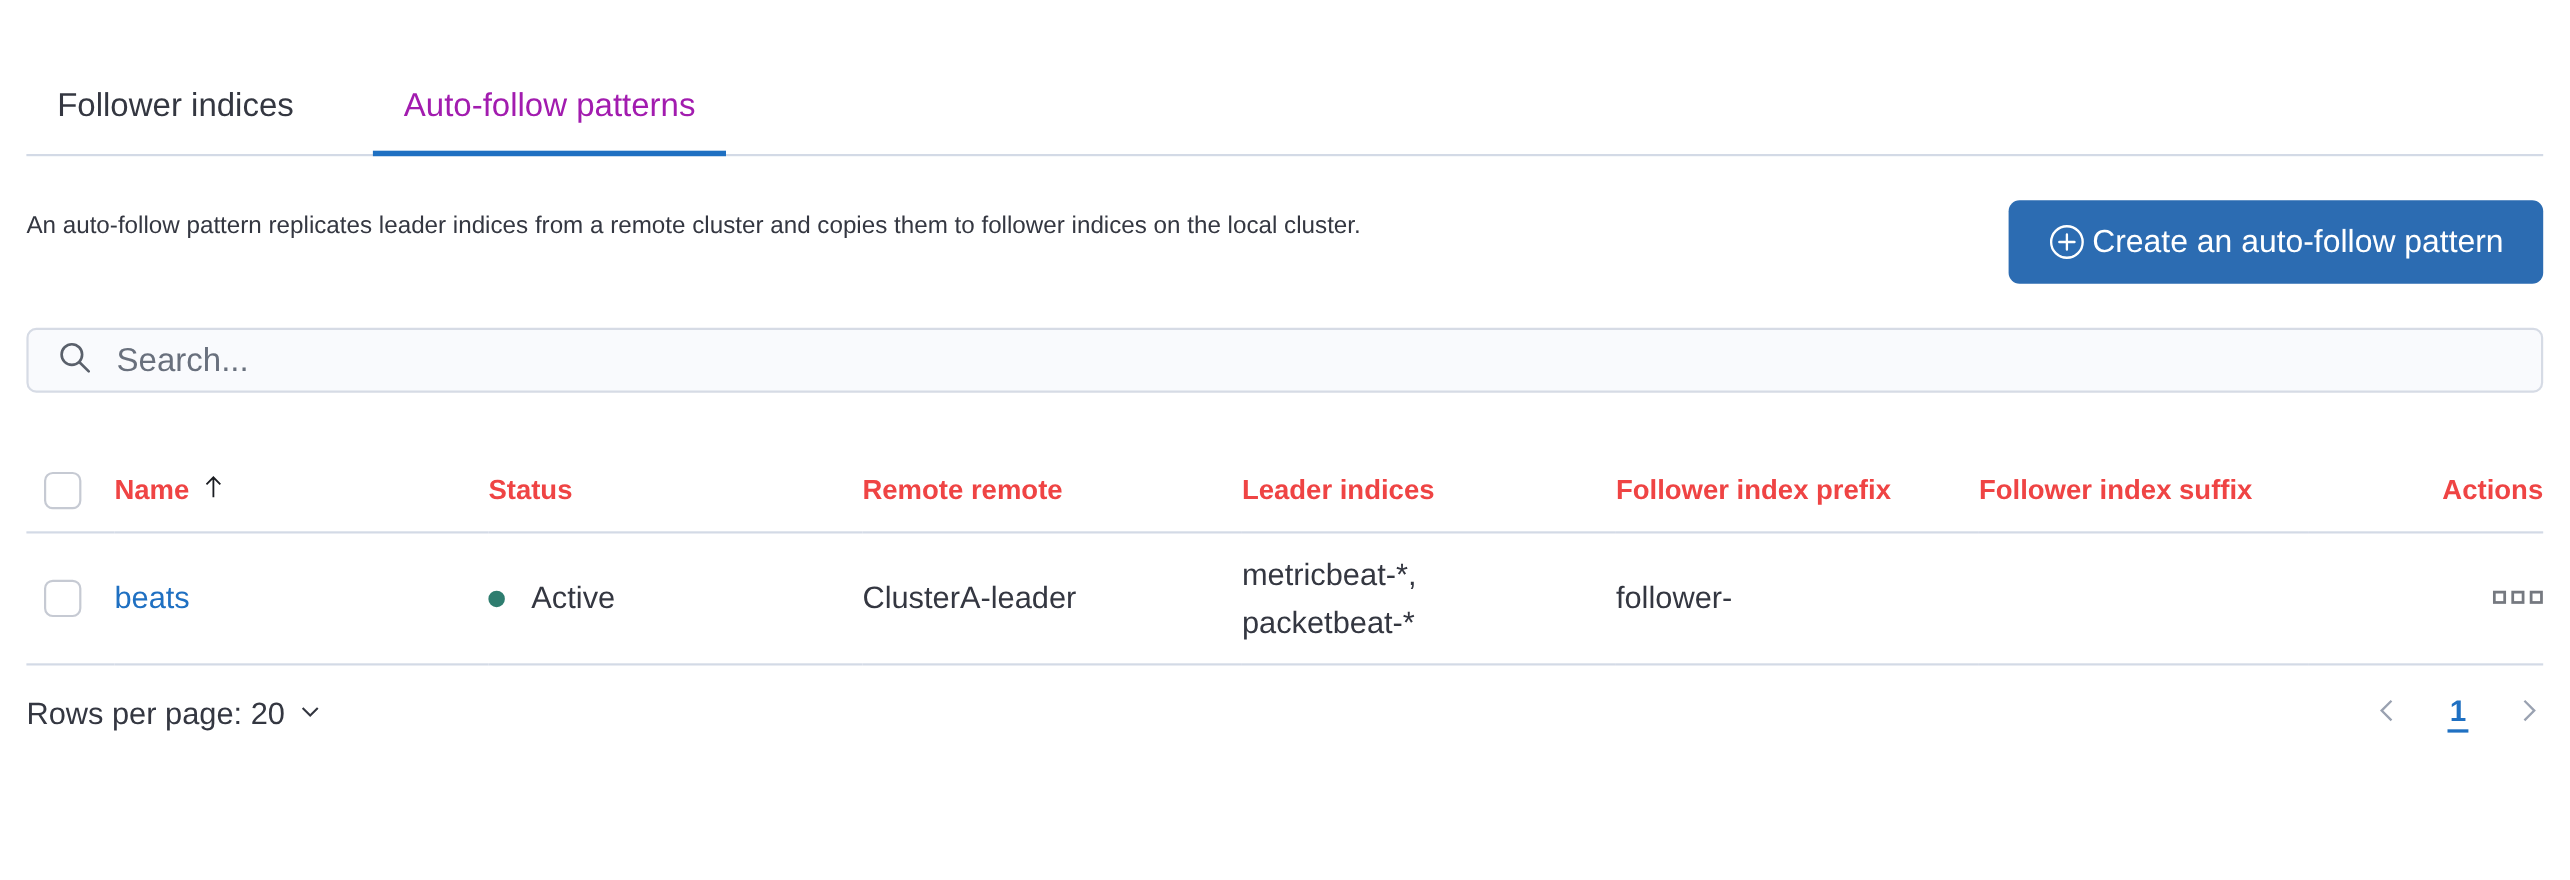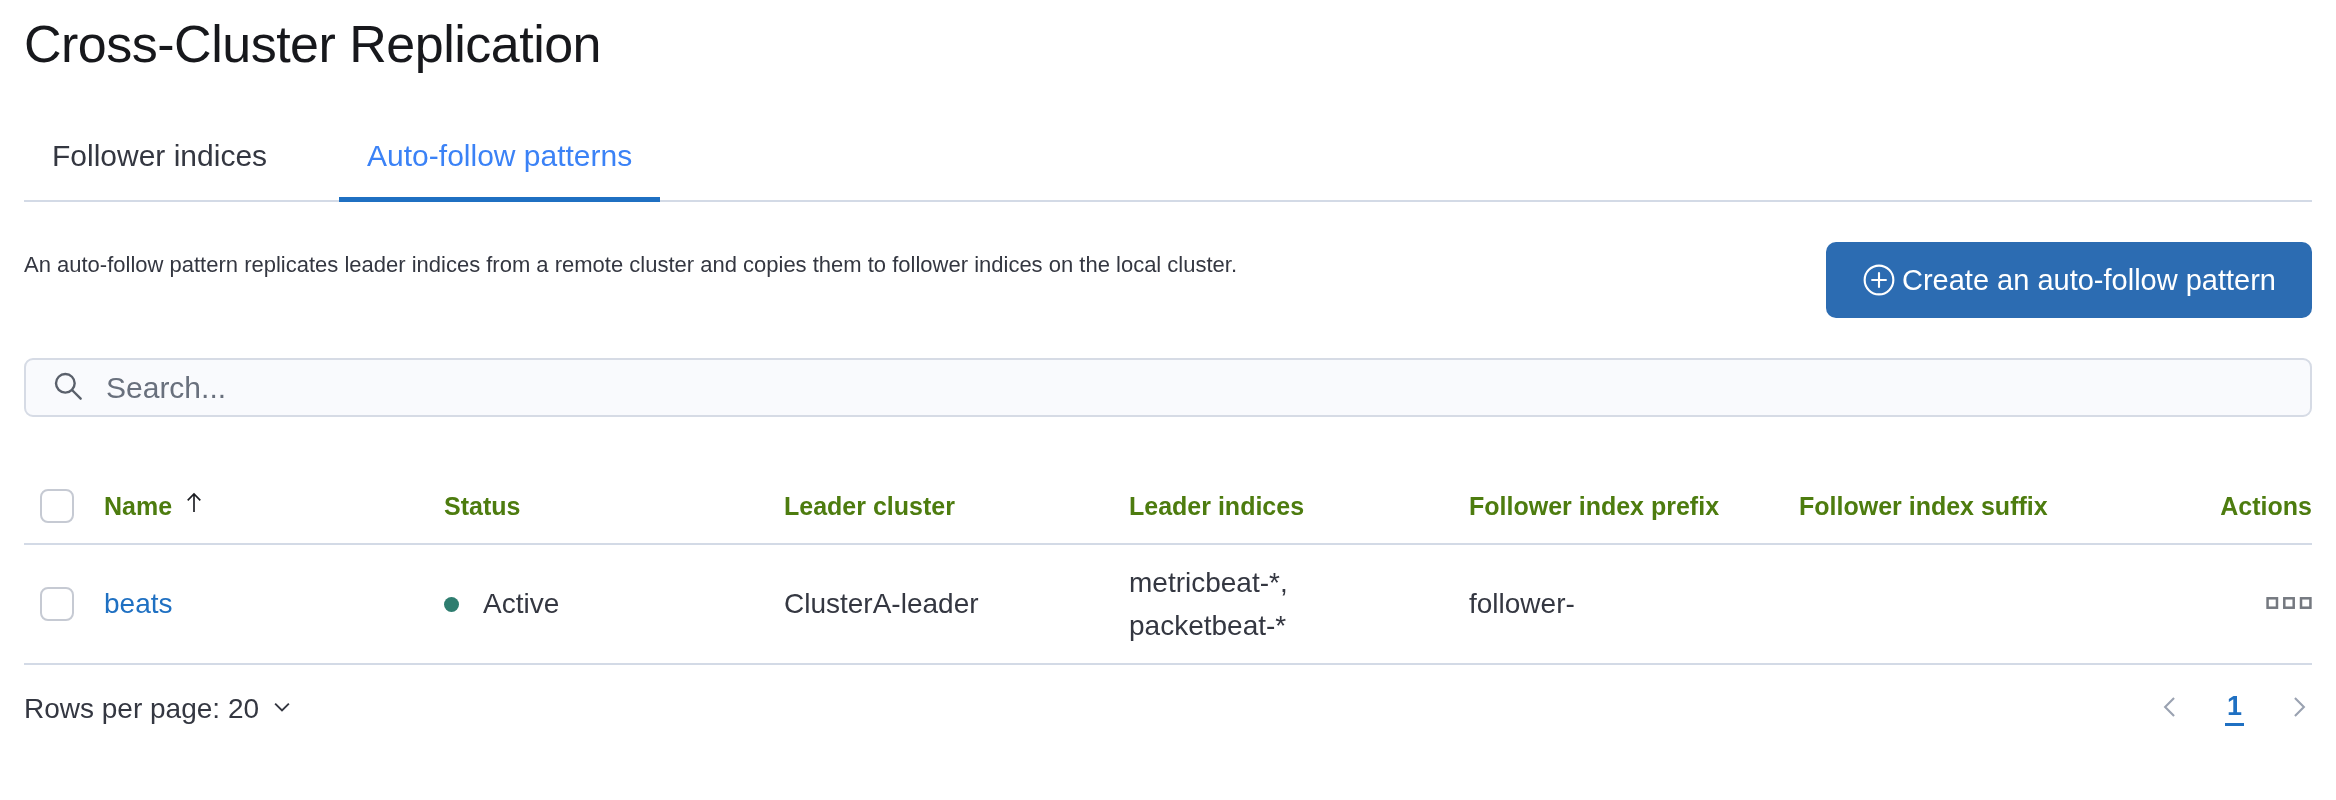--- a/index.html
+++ b/index.html
@@ -7,42 +7,42 @@
   body { font-family: "Liberation Sans", "DejaVu Sans", sans-serif; color: #343741; }
 
   .page { padding: 14px 24px 0 24px; height: 100%; }
 
   
   .page-title { font-size: 52px; font-weight: 400; color: #17181c; line-height: 60px; letter-spacing: -0.5px; }
 
   
   .tabs { margin-top: 64px; display: flex; border-bottom: 2px solid #d3dae6; gap: 44px; }
   .tab { font-size: 30px; line-height: 36px; padding: 0 28px 26px 28px; color: #343741; cursor: pointer; position: relative; }
-  .tab.active { color: #3b82f6; }
+  .tab.active { color: #a21caf; }
   .tab.active::after { content: ""; position: absolute; left: 0; right: 0; bottom: -2px; height: 5px; background: #1f70c2; }
 
   
   .intro-row { margin-top: 40px; display: flex; justify-content: space-between; align-items: flex-start; }
   .description { font-size: 22px; line-height: 45px; color: #343741; width: 1545px; }
   .primary-btn { display: flex; align-items: center; gap: 6px; background: #2c6cb2; color: #ffffff;
                  border: none; border-radius: 10px; height: 76px; padding: 0 36px; font-size: 29px;
                  font-family: inherit; cursor: pointer; flex-shrink: 0; }
   .primary-btn svg { display: block; }
 
   
   .search-bar { margin-top: 40px; height: 59px; background: #f9fafd; border: 2px solid #d6dbe5;
                 border-radius: 9px; display: flex; align-items: center; padding: 0 26px; }
   .search-bar svg { flex-shrink: 0; margin-right: 22px; }
   .search-input { flex: 1; border: none; outline: none; background: transparent; font-size: 30px;
                   color: #343741; font-family: inherit; height: 100%; }
   .search-input::placeholder { color: #69707d; }
 
   
   table { margin-top: 46px; width: 100%; border-collapse: collapse; table-layout: fixed; }
-  th { text-align: left; font-size: 25px; font-weight: 700; color: #4d7c0f; padding: 26px 0 20px 0; vertical-align: middle; }
+  th { text-align: left; font-size: 25px; font-weight: 700; color: #ef4444; padding: 26px 0 20px 0; vertical-align: middle; }
   th.col-actions, td.col-actions { text-align: right; }
   thead tr { border-bottom: 2px solid #d3dae6; }
   tbody tr { border-bottom: 2px solid #d3dae6; margin-top: 24px; }
   td { font-size: 28px; color: #343741; padding: 16px 0; vertical-align: middle; height: 118px; }
   .th-inner { display: inline-flex; align-items: center; gap: 10px; }
   .checkbox { width: 34px; height: 34px; border: 2px solid #c6cad3; border-radius: 8px; background: #fff; margin-left: 16px; cursor: pointer; }
   a.table-link { color: #1f70c2; text-decoration: none; cursor: pointer; }
   .status-wrap { display: flex; align-items: center; gap: 24px; }
   .status-dot { width: 15px; height: 15px; border-radius: 50%; background: #2e7d6f; flex-shrink: 0; }
   .multiline span { display: block; line-height: 43px; }
@@ -53,21 +53,20 @@
   .rows-per-page { display: flex; align-items: center; gap: 12px; font-size: 28px; color: #343741; cursor: pointer; }
   .pagination { display: flex; align-items: center; gap: 42px; }
   .page-num { font-size: 27px; font-weight: 700; color: #1f70c2; text-decoration: none; border-bottom: 3px solid #1f70c2; padding: 0 2px 1px 2px; cursor: pointer; }
   .pag-arrow { cursor: pointer; display: block; }
 </style>
 </head>
 <body>
 
 <div class="page">
 
-  <h1 class="page-title">Cross-Cluster Replication</h1>
 
   <div class="tabs">
     <div class="tab">Follower indices</div>
     <div class="tab active">Auto-follow patterns</div>
   </div>
 
   <div class="intro-row">
     <p class="description">An auto-follow pattern replicates leader indices from a remote cluster and copies them to follower indices on the local cluster.</p>
     <button class="primary-btn">
       <span>
@@ -110,21 +109,21 @@
           <span class="th-inner">
             <span>Name</span>
             <span>
               <svg width="24" height="24" viewBox="0 0 16 16" fill="none">
                 <path d="M8 14V2.5M3.8 6.2L8 2l4.2 4.2" stroke="#1a1c21" stroke-width="1.1"></path>
               </svg>
             </span>
           </span>
         </th>
         <th>Status</th>
-        <th>Leader cluster</th>
+        <th>Remote remote</th>
         <th>Leader indices</th>
         <th>Follower index prefix</th>
         <th>Follower index suffix</th>
         <th class="col-actions">Actions</th>
       </tr>
     </thead>
     <tbody>
       <tr>
         <td>
             <div class="checkbox"></div>

